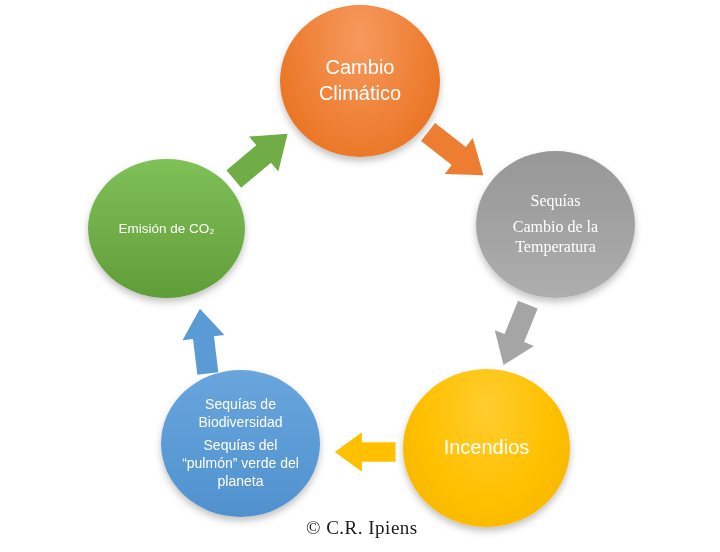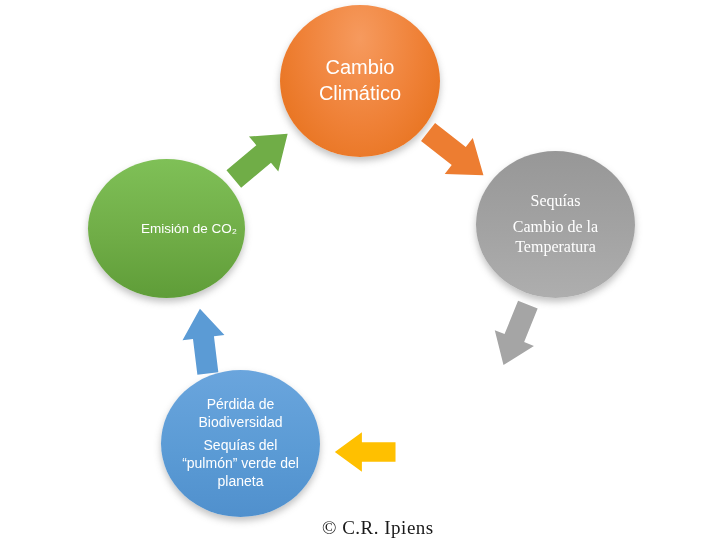--- a/index.html
+++ b/index.html
@@ -17,62 +17,67 @@
   .node-text{line-height:1.28;}
   .node-text p{margin:5px 0;}
   
   .node--cambio{left:280px;top:5px;width:160px;height:152px;
     background:radial-gradient(ellipse at 50% 22%,#f69a5e 0%,#ef8137 52%,#e46d14 100%);}
   .node--cambio .node-text{font-size:20px;width:130px;}
   .node--sequias{left:476px;top:151px;width:159px;height:147px;
     background:linear-gradient(180deg,#979797 0%,#a3a3a3 55%,#aeaeae 100%);}
   .node--sequias .node-text{font-size:16px;width:126px;font-family:Liberation Serif, serif;}
   .node--emision{left:88px;top:159px;width:157px;height:139px;
-    background:linear-gradient(180deg,#7fc057 0%,#70ad47 55%,#5f9d38 100%);justify-content:flex-end;}
+    background:linear-gradient(180deg,#7fc057 0%,#70ad47 55%,#5f9d38 100%);}
   .node--emision .node-text{font-size:13.5px;width:112px;}
   .node--biodiversidad{left:161px;top:370px;width:159px;height:147px;
     background:linear-gradient(180deg,#6aa5dd 0%,#5b9bd5 55%,#5090cd 100%);}
   .node--biodiversidad .node-text{font-size:14px;width:124px;}
   .node--incendios{left:403px;top:369px;width:167px;height:158px;
     background:radial-gradient(ellipse at 50% 25%,#ffcd2e 0%,#ffc000 55%,#f2b300 100%);}
   .node--incendios .node-text{font-size:20px;width:140px;}
   .arrow{position:absolute;width:96px;height:64px;}
   .arrow--green {left:212px;top:125px;transform:rotate(-40deg) scale(0.95);}
   .arrow--orange{left:407px;top:121px;transform:rotate(38deg)  scale(0.95);}
   .arrow--gray  {left:468px;top:302px;transform:rotate(112deg) scale(0.88);}
   .arrow--yellow{left:318px;top:420px;transform:rotate(180deg) scale(0.82);}
   .arrow--blue  {left:156px;top:310px;transform:rotate(-97deg) scale(0.88);}
   .credit{
     position:absolute;left:306px;top:517px;
     font-family:"Liberation Serif","DejaVu Serif",serif;
-    font-size:19px;color:#1a1a1a;letter-spacing:0.5px;margin-left:16px;
+    font-size:19px;color:#1a1a1a;letter-spacing:0.5px;
   }
 </style>
 </head>
 <body>
 
 <div class="slide">
 
   <div class="node node--cambio">
     <div class="node-text">
       <p>Cambio Climático</p>
     </div>
   </div>
 
   <div class="node node--sequias">
     <div class="node-text">
       <p>Sequías</p>
       <p>Cambio de la Temperatura</p>
     </div>
   </div>
 
+  <div class="node node--incendios">
+    <div class="node-text">
+      <p>Incendios</p>
+    </div>
+  </div>
 
   <div class="node node--biodiversidad">
     <div class="node-text">
-      <p>Pérdida de Biodiversidad</p>
+      <p>Sequías de Biodiversidad</p>
       <p>Sequías del “pulmón” verde del planeta</p>
     </div>
   </div>
 
   <div class="node node--emision">
     <div class="node-text">
       <p>Emisión de CO₂</p>
     </div>
   </div>
 

